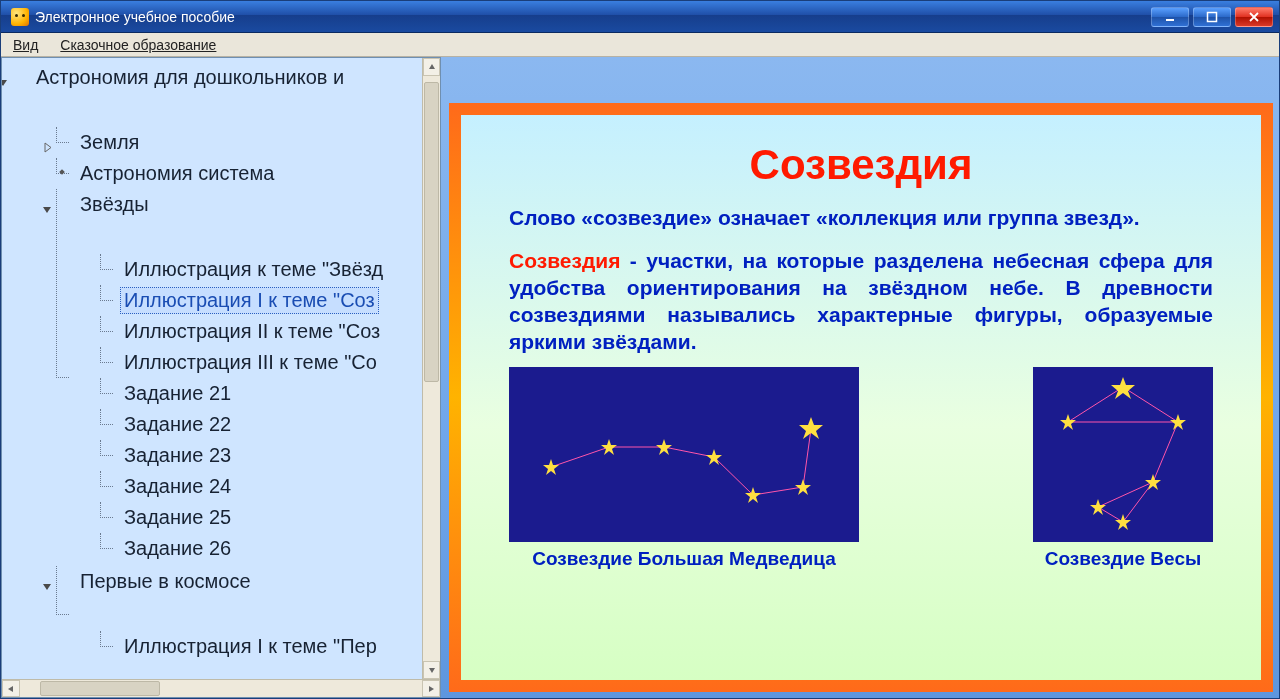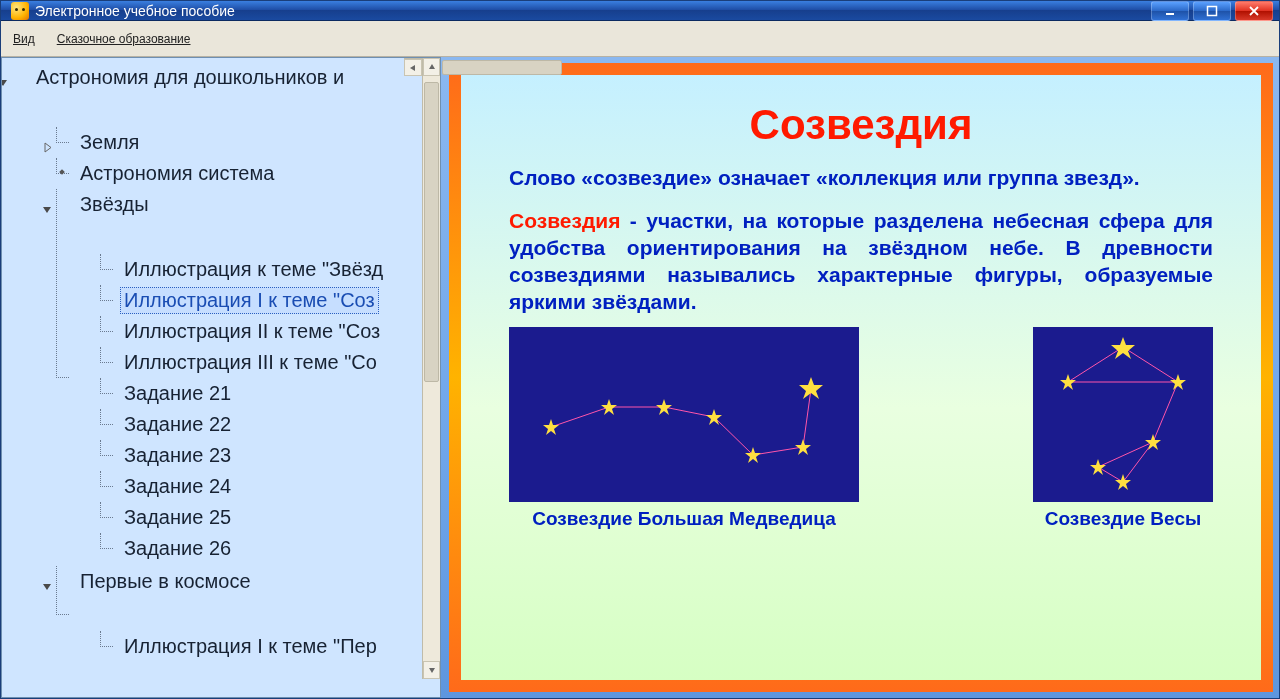--- a/index.html
+++ b/index.html
@@ -1,21 +1,21 @@
 <!DOCTYPE html>
 <html><head>
 <meta charset="utf-8">
 <style>
   * { box-sizing: border-box; }
   html, body { margin:0; padding:0; width:1280px; height:699px; font-family: "Segoe UI", Tahoma, sans-serif; overflow:hidden; background:#888;}
   
   
   .window { width:1280px; height:699px; border:1px solid #1a3e7a; background:#fff; display:flex; flex-direction:column; }
   .titlebar {
-    height:20px;
+    height:32px;
     background: linear-gradient(to bottom, #3a7fe0 0%, #1f4fa8 45%, #163e8c 46%, #1a4aa0 100%);
     color:#fff; display:flex; align-items:center; padding:0 4px; font-size:14px;
     border-bottom:1px solid #0b2a60;
   }
   .app-icon {
     width:18px; height:18px; border-radius:3px; margin:0 6px;
     background: radial-gradient(circle at 30% 30%, #ffe680 0%, #ffb300 60%, #e07000 100%);
     position:relative;
   }
   .app-icon::before, .app-icon::after{
@@ -28,34 +28,34 @@
   .win-buttons { display:flex; gap:4px; margin-right:2px;}
   .win-btn {
     width:38px; height:20px; border-radius:3px; display:flex; align-items:center; justify-content:center;
     font-size:11px; color:#fff; border:1px solid rgba(255,255,255,.25);
   }
   .win-min, .win-max { background: linear-gradient(to bottom,#5aa0ff 0%, #2a68c8 50%, #1e52a8 51%, #2f70d4 100%); }
   .win-close { background: linear-gradient(to bottom,#ff7a6a 0%, #e03020 50%, #b01000 51%, #d83828 100%); }
   .win-btn svg { width:12px;height:12px;}
   
   .menubar {
-    height:36px; background:#eae6da; border-bottom:1px solid #b7b2a4; display:flex; align-items:center;
-    font-size:12px; color:#222; padding:0 6px; gap:10px;
+    height:24px; background:#eae6da; border-bottom:1px solid #b7b2a4; display:flex; align-items:center;
+    font-size:14px; color:#222; padding:0 6px; gap:10px;
   }
   .menu-item { padding:2px 6px; cursor:default; }
   .menu-item u { text-decoration:underline; }
   
   .client {
     flex:1; display:flex; background: linear-gradient(to bottom, #8bb8f0 0%, #6fa6ea 60%, #5e96de 100%);
     padding:0; overflow:hidden;
   }
   
   
   .tree-panel {
-    width:440px; background:#cfe5ff; border:1px solid #6f8fb0; display:flex; flex-direction:row;
+    width:440px; background:#cfe5ff; border:1px solid #6f8fb0; display:flex; flex-direction:column;
     position:relative;
   }
   .tree-body{
     flex:1; overflow:hidden; position:relative; padding:4px 0 0 10px;
   }
   .tree, .tree ul { list-style:none; margin:0; padding:0; }
   .tree ul { margin-left:24px; position:relative;margin-top:36px; }
   .tree li { position:relative; padding:2px 0 2px 20px; font-size:20px; color:#172233; white-space:nowrap;}
   .tree li::before {
     content:""; position:absolute; left:0px; top:0; bottom:50%; width:12px;
@@ -84,21 +84,21 @@
   .h-scroll .thumb{ position:absolute; left:20px; top:1px; bottom:1px; width:120px; background:#d8d3c3; border:1px solid #bdb8a6; border-radius:2px;}
   .v-scroll {
     position:absolute; right:0; top:0; bottom:18px; width:18px; background:#e9e6de; border-left:1px solid #bfbba9;
     display:flex; flex-direction:column;
   }
   .v-scroll .arrow{ height:18px; background:#f3f0e7; border:1px solid #c9c4b2; display:flex;align-items:center;justify-content:center;}
   .v-scroll .track{ flex:1; background:#eee9db; position:relative;}
   .v-scroll .thumb{ position:absolute; top:6px; left:1px; right:1px; height:300px; background:#d8d3c3; border:1px solid #bdb8a6; border-radius:2px;}
   
   
-  .content-panel { flex:1; padding:6px 6px 6px 8px; }
+  .content-panel { flex:1; padding:6px 6px 6px 8px;margin-top:40px; }
   .page-frame {
     width:100%; height:100%;
     background: linear-gradient(to bottom, #ff6a1a 0%, #ffb300 50%, #ff6a1a 100%);
     padding:12px;
   }
   .page-inner {
     width:100%; height:100%;
     background: linear-gradient(to bottom, #c5f0ff 0%, #e9ffe0 55%, #d6ffc3 100%);
     padding:18px 48px 14px 48px;
     display:flex; flex-direction:column;

